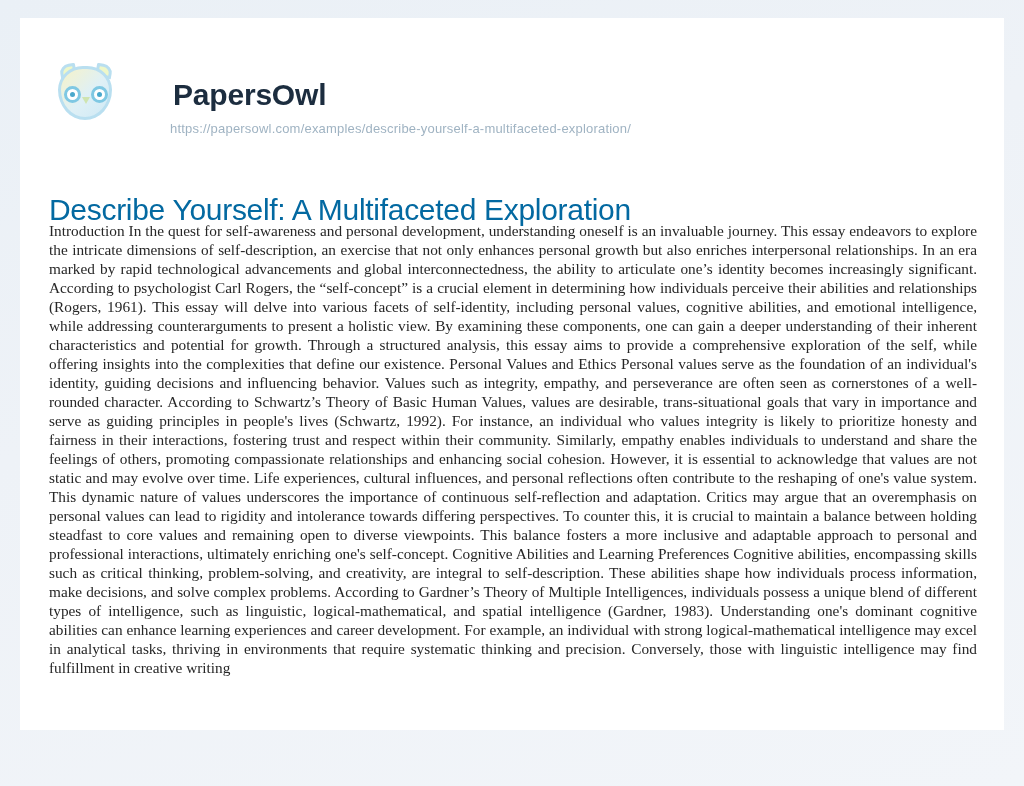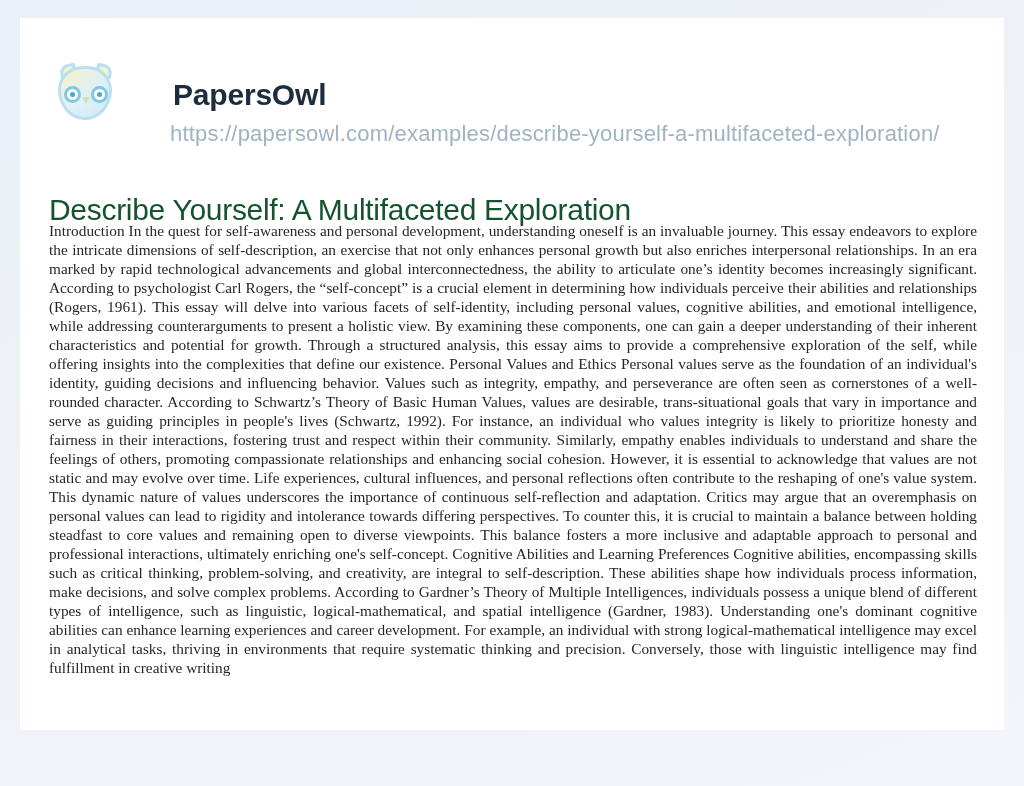--- a/index.html
+++ b/index.html
@@ -107,34 +107,34 @@
     font-size: 30px;
     font-weight: bold;
     color: #1c2d3f;
     letter-spacing: -0.2px;
   }
   .url {
     position: absolute;
     left: 150px;
     top: 103px;
     font-family: "Liberation Sans", sans-serif;
-    font-size: 22px;
+    font-size: 13px;
     color: #8fa6b8;
     letter-spacing: 0.2px;
     opacity: 0.85;
     text-align: center;
   }
   .title {
     position: absolute;
     left: 29px;
     top: 155px;
     font-family: "Liberation Sans", sans-serif;
     font-size: 30px;
     font-weight: normal;
-    color: #14532d;
+    color: #0369a1;
     letter-spacing: -0.3px;
   }
   .body-text {
     position: absolute;
     left: 29px;
     top: 203px;
     width: 928px;
     font-family: "Liberation Serif", serif;
     font-size: 15.3px;
     line-height: 19px;

